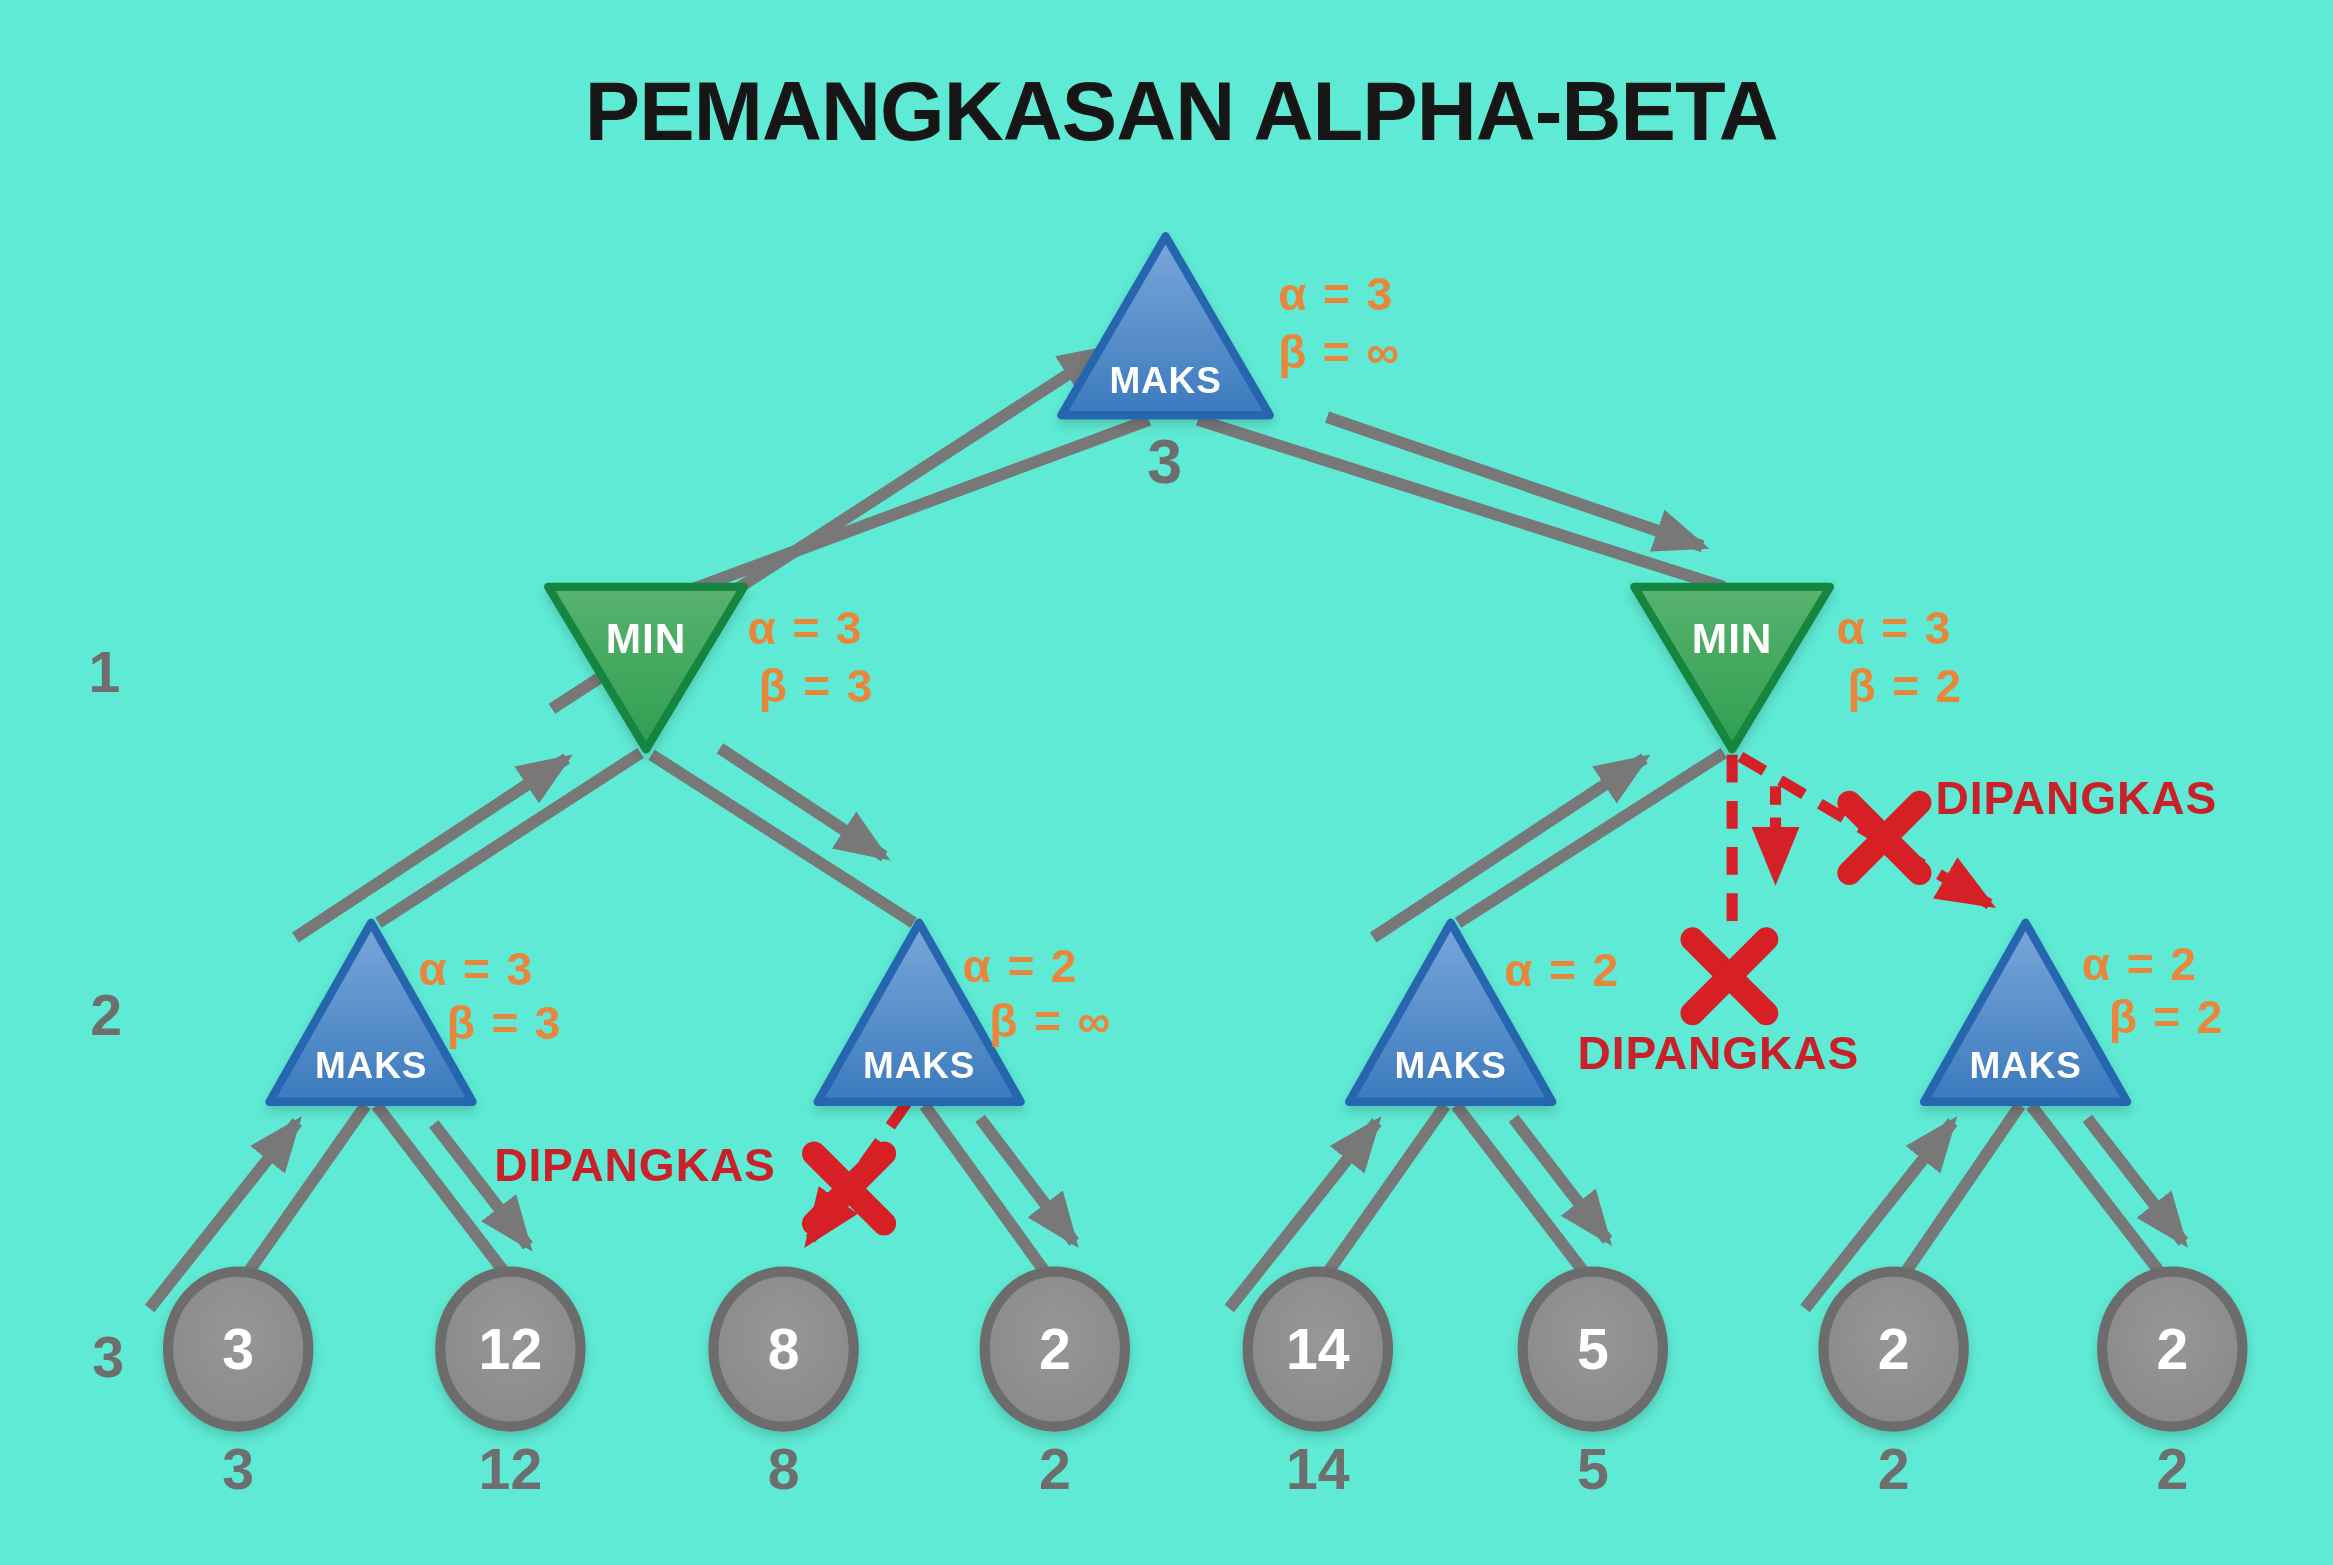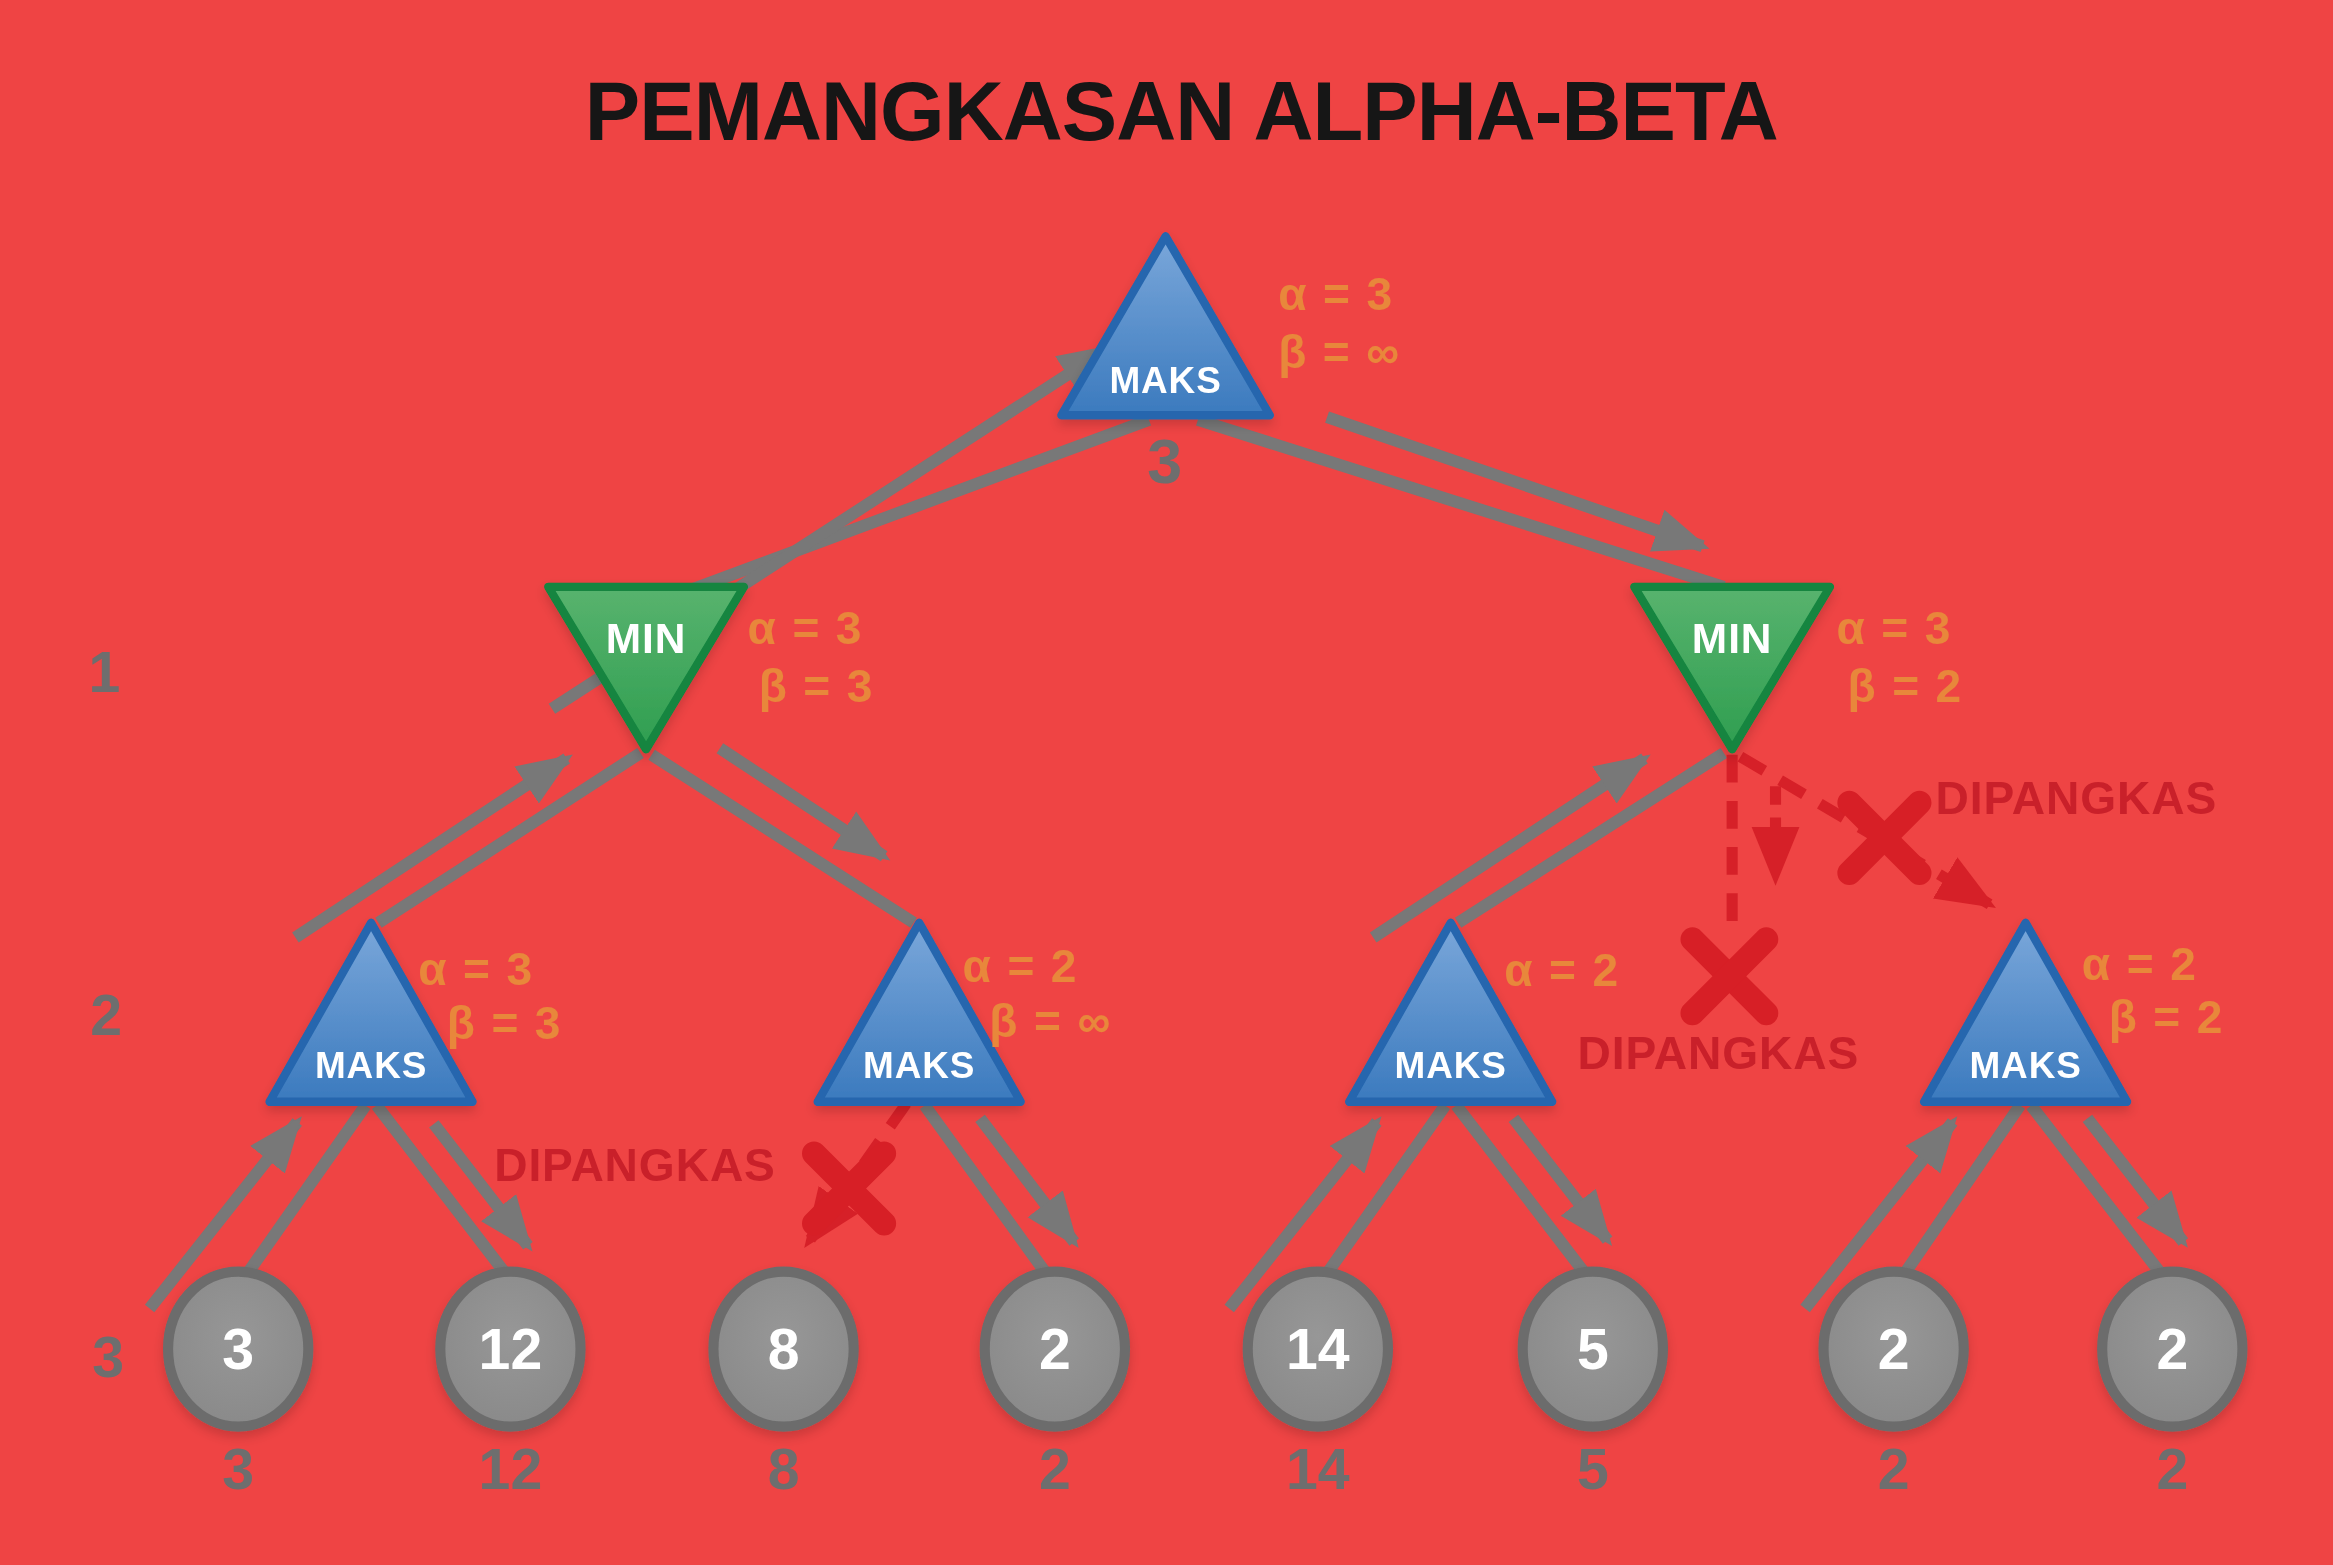--- a/index.html
+++ b/index.html
@@ -1,19 +1,19 @@
 <!DOCTYPE html>
 <html style="font-size:14.8px"><head>
 <meta charset="utf-8">
 <style>
   html,body{margin:0;padding:0;background:#e9e7e3;}
   .stage{
     position:relative;
     width:2333px;height:1565px;
-    background:#ef4444;
+    background:#5eead4;
     overflow:hidden;
     font-family:"Liberation Sans", sans-serif;
   }
   svg{position:absolute;left:0;top:0;display:block;}
   text{font-family:"Liberation Sans", sans-serif;font-weight:bold;}
   .title-t{font-size:90px;fill:#161616;letter-spacing:-1px;}
   .depth-t{font-size:62px;fill:#6e6e6e;}
   .node-t{fill:#ffffff;}
   .maks-t{font-size:40px;letter-spacing:1px;}
   .min-t{font-size:46px;letter-spacing:1px;}

